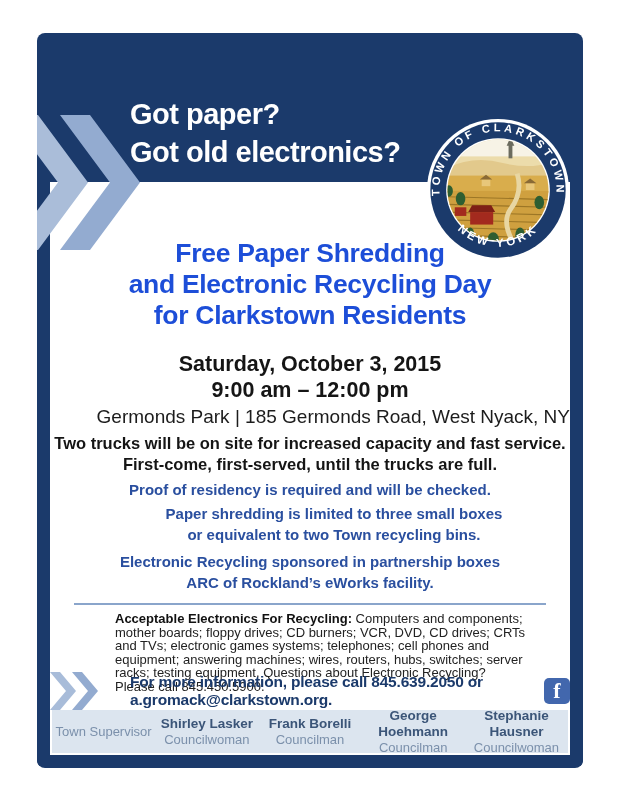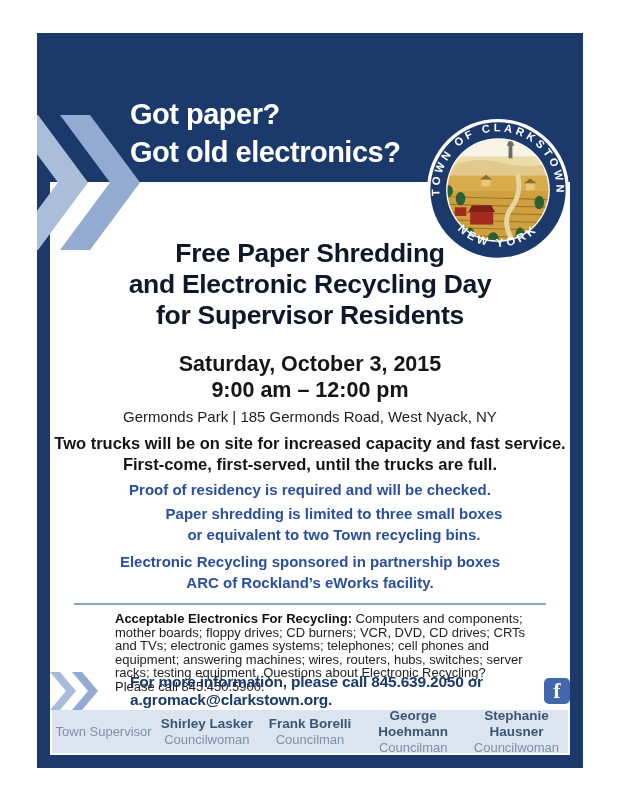--- a/index.html
+++ b/index.html
@@ -1,29 +1,29 @@
 <!DOCTYPE html>
 <html><head>
 <meta charset="utf-8">
 <style>
   html,body{margin:0;padding:0;background:#ffffff;}
   .page{position:relative;width:620px;height:800px;background:#ffffff;overflow:hidden;
         font-family:"Liberation Sans",sans-serif;}
   .flyer{position:absolute;left:37px;top:33px;width:546px;height:735px;background:#ffffff;
          border-left:13px solid #1b3a6b;border-right:13px solid #1b3a6b;border-bottom:13px solid #1b3a6b;
-         box-sizing:border-box;}
+         box-sizing:border-box;border-radius:8px;}
   .band{height:149px;background:#1b3a6b;position:relative;z-index:1;}
   .band-text{position:absolute;left:80px;top:62px;color:#ffffff;font-weight:bold;
              font-size:29px;line-height:38px;letter-spacing:-0.5px;}
   .chev-top{position:absolute;left:-13px;top:82px;z-index:6;}
   .seal{position:absolute;left:376px;top:85px;width:144px;height:144px;z-index:5;}
   .content{width:520px;text-align:center;color:#1d1d1d;}
-  .title{margin-top:56px;color:#0f172a;font-weight:bold;font-size:26.5px;line-height:31px;letter-spacing:-0.3px;}
+  .title{margin-top:56px;color:#1d4ed8;font-weight:bold;font-size:26.5px;line-height:31px;letter-spacing:-0.3px;}
   .date{margin-top:20px;font-weight:bold;font-size:21.5px;line-height:26px;color:#151515;}
-  .loc{margin-top:3px;font-size:15px;line-height:22px;color:#1c1c1c;}
+  .loc{margin-top:3px;font-size:19px;line-height:22px;color:#1c1c1c;text-align:right;}
   .trucks{margin-top:5px;font-weight:bold;font-size:16.5px;line-height:20.5px;color:#151515;}
   .notice{color:#2a4f9f;font-weight:bold;font-size:15px;line-height:21px;}
   .n1{margin-top:5px;}
   .n2{margin-top:3px;margin-left:48px;}
   .n3{margin-top:6px;}
   .divider{margin:10px auto 0 auto;width:472px;border-top:2px solid #8aa5cb;height:0;}
   .fineprint{margin:7px 1px 0 65px;width:412px;text-align:left;font-size:13px;line-height:13.5px;color:#222222;}
   .fineprint b{color:#111111;}
   .inforow{position:absolute;left:0;top:640px;width:520px;height:36px;z-index:4;
            display:flex;align-items:center;}
@@ -106,21 +106,21 @@
       </text>
       <text font-size="12" font-weight="bold" fill="#ffffff" letter-spacing="3.5" font-family="Liberation Sans, sans-serif">
         <textPath href="#sealBot" startOffset="50%" text-anchor="middle">NEW YORK</textPath>
       </text>
     </svg>
 
     <div class="content">
       <div class="title">
         <div>Free Paper Shredding</div>
         <div>and Electronic Recycling Day</div>
-        <div>for Supervisor Residents</div>
+        <div>for Clarkstown Residents</div>
       </div>
 
       <div class="date">
         <div>Saturday, October 3, 2015</div>
         <div>9:00 am – 12:00 pm</div>
       </div>
 
       <div class="loc">Germonds Park  |  185 Germonds Road, West Nyack, NY</div>
 
       <div class="trucks">

